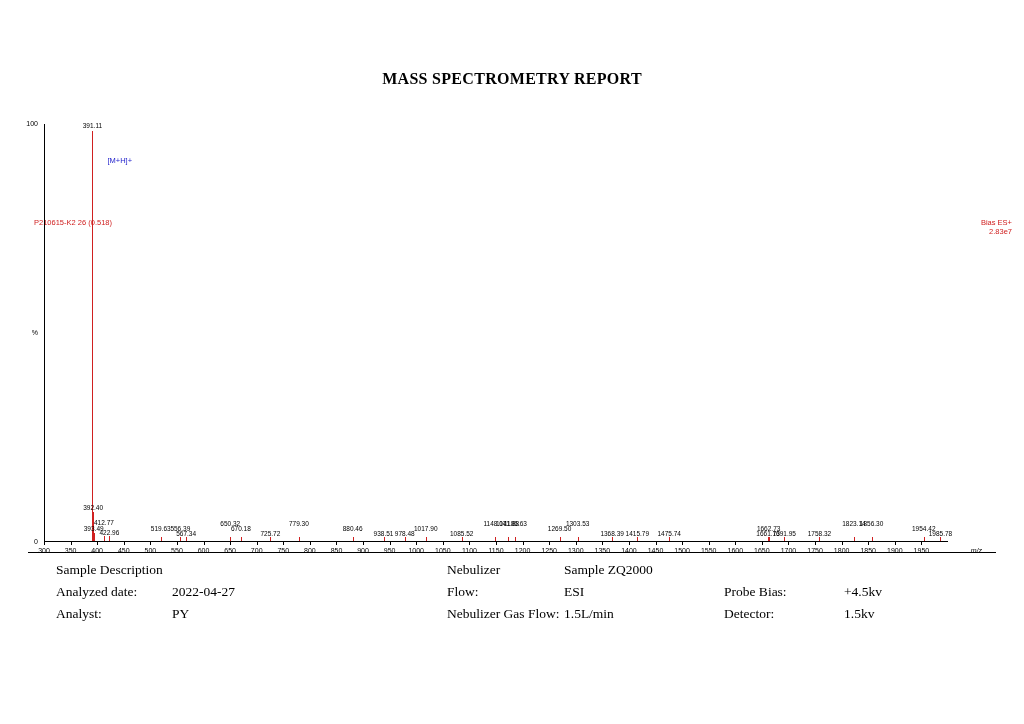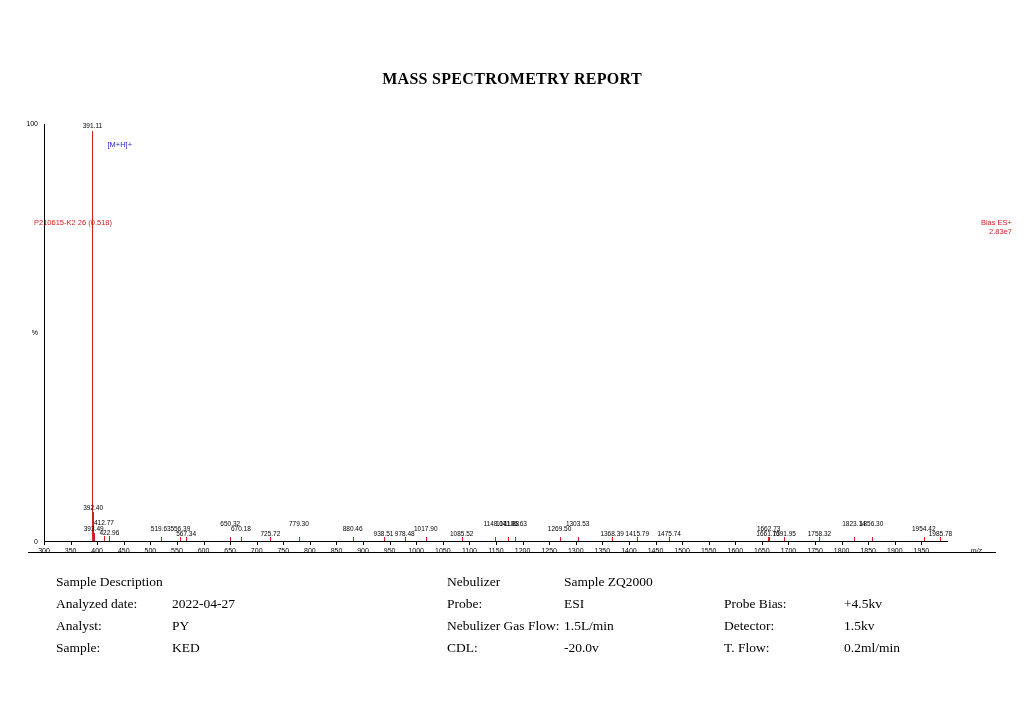--- a/index.html
+++ b/index.html
@@ -129,20 +129,21 @@
     color: #000;
     white-space: nowrap;
     transform: translateX(-50%);
   }
   .adduct {
     position: absolute;
     font-family: "Liberation Sans", sans-serif;
     font-size: 7.5px;
     color: #2222cc;
     white-space: nowrap;
+    margin-top: 16px;
   }
 
   
   #info {
     position: absolute;
     left: 0;
     top: 552px;
     width: 1024px;
     height: 132px;
   }
@@ -150,21 +151,21 @@
     position: absolute;
     left: 28px;
     top: 0px;
     width: 968px;
     height: 1px;
     background: #000;
   }
   table.info-table {
     position: absolute;
     left: 56px;
-    top: 19px;
+    top: 7px;
     border-collapse: collapse;
     font-family: "Liberation Serif", serif;
     font-size: 13.5px;
   }
   table.info-table td {
     padding: 3px 0 3px 0;
     vertical-align: top;
     white-space: nowrap;
     line-height: 16px;
   }
@@ -343,36 +344,28 @@
         <td class="c1">Sample Description</td>
         <td class="c2"></td>
         <td class="c3">Nebulizer</td>
         <td class="c4">Sample ZQ2000</td>
         <td class="c5"></td>
         <td class="c6"></td>
       </tr>
     <tr>
           <td class="c1">Analyzed date:</td>
           <td class="c2">2022-04-27</td>
-          <td class="c3">Probe:</td>
+          <td class="c3">Flow:</td>
           <td class="c4">ESI</td>
           <td class="c5">Probe Bias:</td>
           <td class="c6">+4.5kv</td>
         </tr>
         <tr>
           <td class="c1">Analyst:</td>
           <td class="c2">PY</td>
           <td class="c3">Nebulizer Gas Flow:</td>
           <td class="c4">1.5L/min</td>
           <td class="c5">Detector:</td>
           <td class="c6">1.5kv</td>
         </tr>
-        <tr>
-          <td class="c1">Sample:</td>
-          <td class="c2">KED</td>
-          <td class="c3">CDL:</td>
-          <td class="c4">-20.0v</td>
-          <td class="c5">T. Flow:</td>
-          <td class="c6">0.2ml/min</td>
-        </tr>
       </tbody>
   </table>
 </div>
 
 </body></html>

